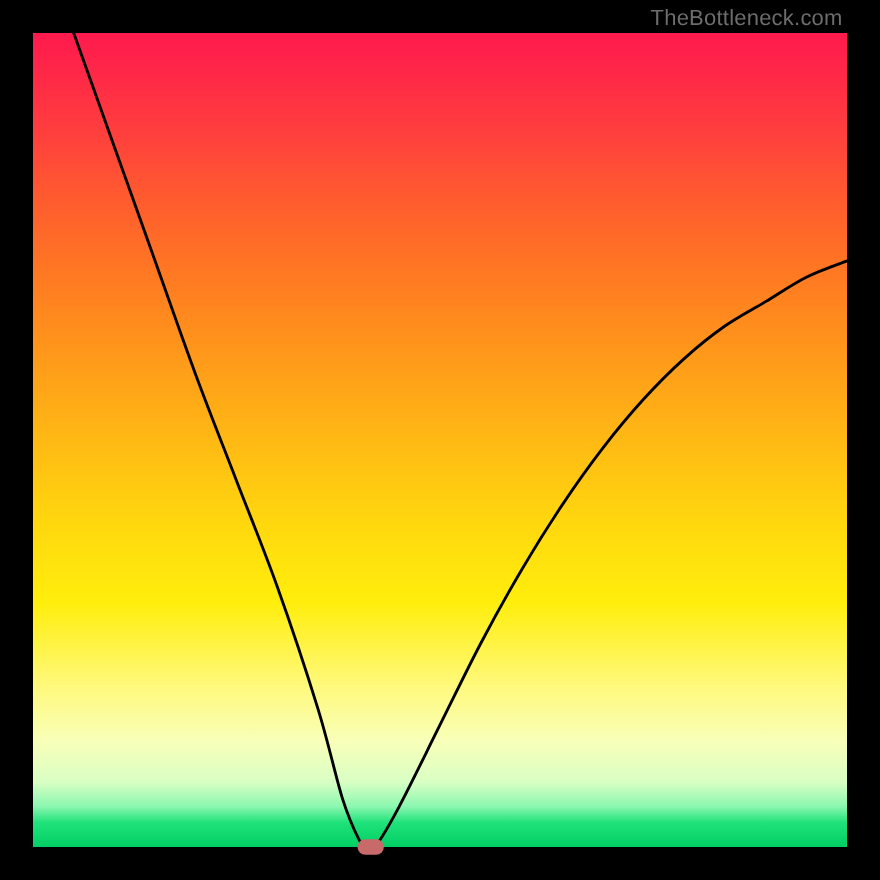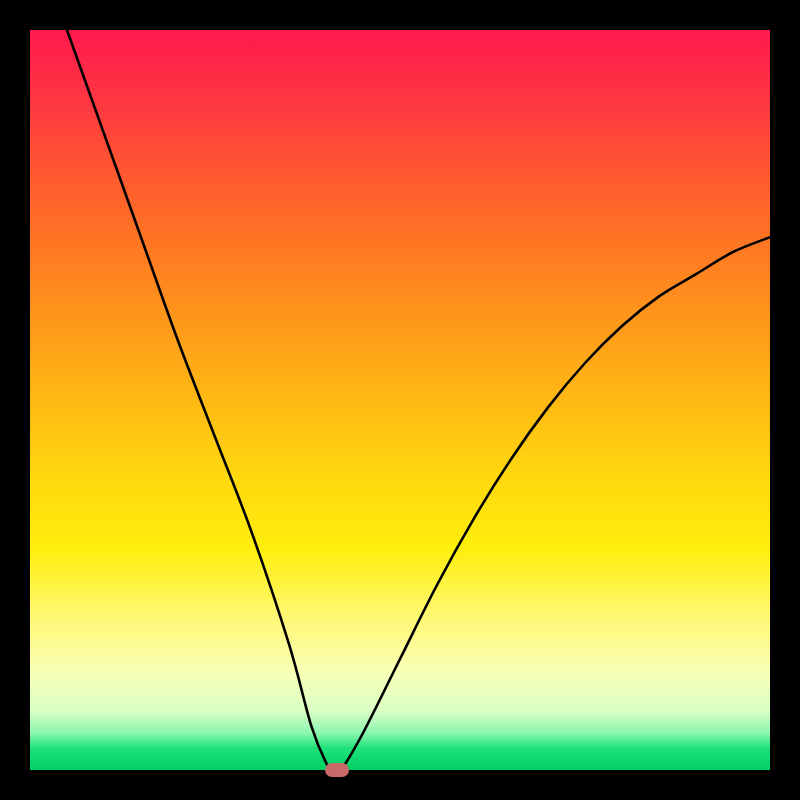--- a/index.html
+++ b/index.html
@@ -62,20 +62,21 @@
     border-radius: 7px;
     background: #c96a6a;
     transform: translate(-50%, -50%);
   }
 </style>
 </head>
 <body>
 
 <div class="frame">
 
+  <div class="watermark">TheBottleneck.com</div>
 
   <div class="plot">
 
     <svg class="curve" viewBox="0 0 740 740" preserveAspectRatio="none">
       <path fill="none" stroke="#000" stroke-width="2.6" stroke-linecap="round" stroke-linejoin="round" d="M 37 0 C 43.166666666666664 17.26666666666667, 61.666666666666664 69.06666666666669, 74 103.60000000000002 C 86.33333333333333 138.13333333333335, 98.66666666666667 172.6666666666667, 111 207.20000000000005 C 123.33333333333333 241.73333333333338, 135.66666666666666 277.5, 148 310.8 C 160.33333333333334 344.1, 172.66666666666666 374.93333333333334, 185 407 C 197.33333333333334 439.06666666666666, 209.66666666666666 468.66666666666663, 222 503.2 C 234.33333333333334 537.7333333333333, 249.13333333333333 582.1333333333333, 259 614.2 C 268.8666666666667 646.2666666666668, 275.0333333333333 675.8666666666667, 281.2 695.6 C 287.3666666666667 715.3333333333334, 292.3 725.2, 296 732.6 C 299.7 740, 300.9333333333333 738.7666666666667, 303.4 740 C 305.8666666666667 741.2333333333333, 305.8666666666667 746.1666666666666, 310.8 740 C 315.73333333333335 733.8333333333334, 323.1333333333333 721.5, 333 703 C 342.8666666666667 684.5, 357.66666666666663 653.6666666666666, 370 629 C 382.33333333333337 604.3333333333334, 394.66666666666674 578.4333333333334, 407.00000000000006 555 C 419.33333333333337 531.5666666666666, 431.6666666666667 509.3666666666667, 444 488.4 C 456.3333333333333 467.4333333333333, 468.6666666666667 447.7, 481 429.2 C 493.3333333333333 410.7, 505.6666666666667 393.4333333333334, 518 377.40000000000003 C 530.3333333333334 361.3666666666667, 542.6666666666666 346.5666666666666, 555 332.99999999999994 C 567.3333333333334 319.4333333333333, 579.6666666666666 307.1, 592 296 C 604.3333333333334 284.9, 616.6666666666666 275.0333333333333, 629 266.4 C 641.3333333333334 257.76666666666665, 653.6666666666666 251.6, 666 244.2 C 678.3333333333334 236.79999999999998, 690.6666666666666 228.16666666666666, 703 222 C 715.3333333333334 215.83333333333334, 733.8333333333334 209.6666666666667, 740 207.20000000000005"></path>
     </svg>
 
     <div class="marker" style="left: 307.1px; top: 740px;"></div>
 
   </div>

